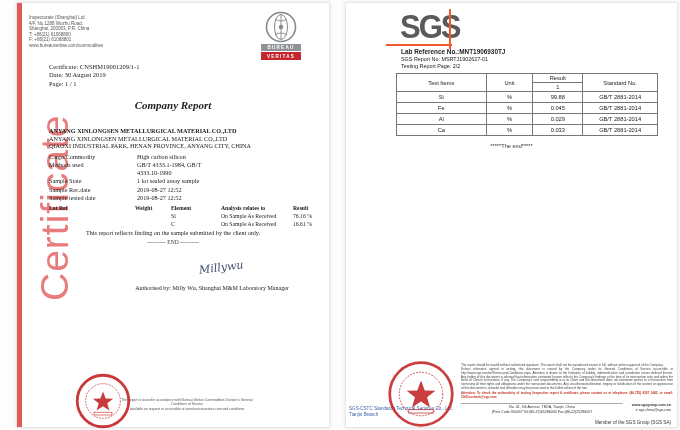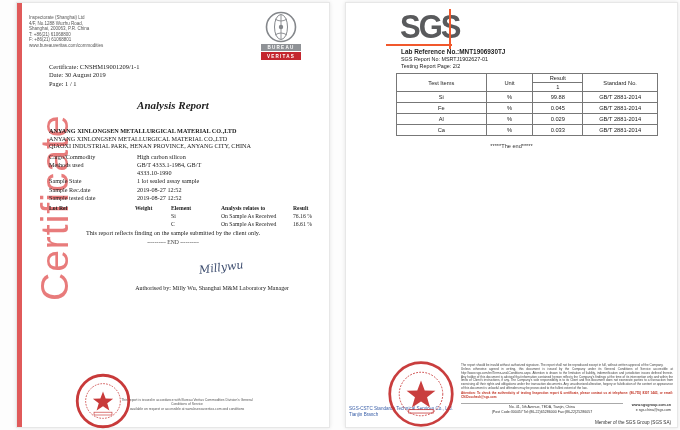--- a/index.html
+++ b/index.html
@@ -106,21 +106,21 @@
     <span class="bv-box bv-gray">BUREAU</span>
     <span class="bv-box bv-red">VERITAS</span>
   </div>
 
   <div class="meta">
     <div>Certificate: CNSHM19001209/1-1</div>
     <div>Date: 30 August 2019</div>
     <div>Page: 1 / 1</div>
   </div>
 
-  <div class="lp-title">Analysis Report</div>
+  <div class="lp-title">Company Report</div>
 
   <div class="company">
     <div class="c1">ANYANG XINLONGSEN METALLURGICAL MATERIAL CO.,LTD</div>
     <div>ANYANG XINLONGSEN METALLURGICAL MATERIAL CO.,LTD</div>
     <div>QIAOXI INDUSTRIAL PARK, HENAN PROVINCE, ANYANG CITY, CHINA</div>
   </div>
 
   <div class="details">
     <div class="drow">
       <span class="dlabel">Cargo/Commodity</span>

